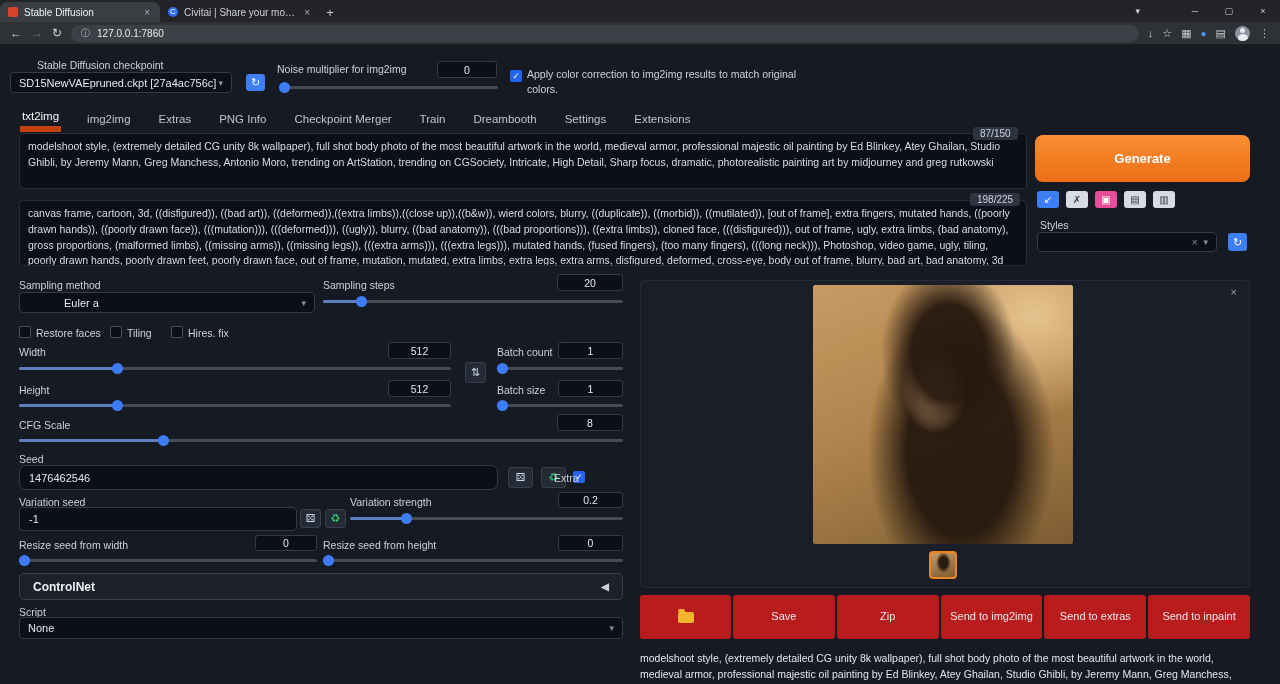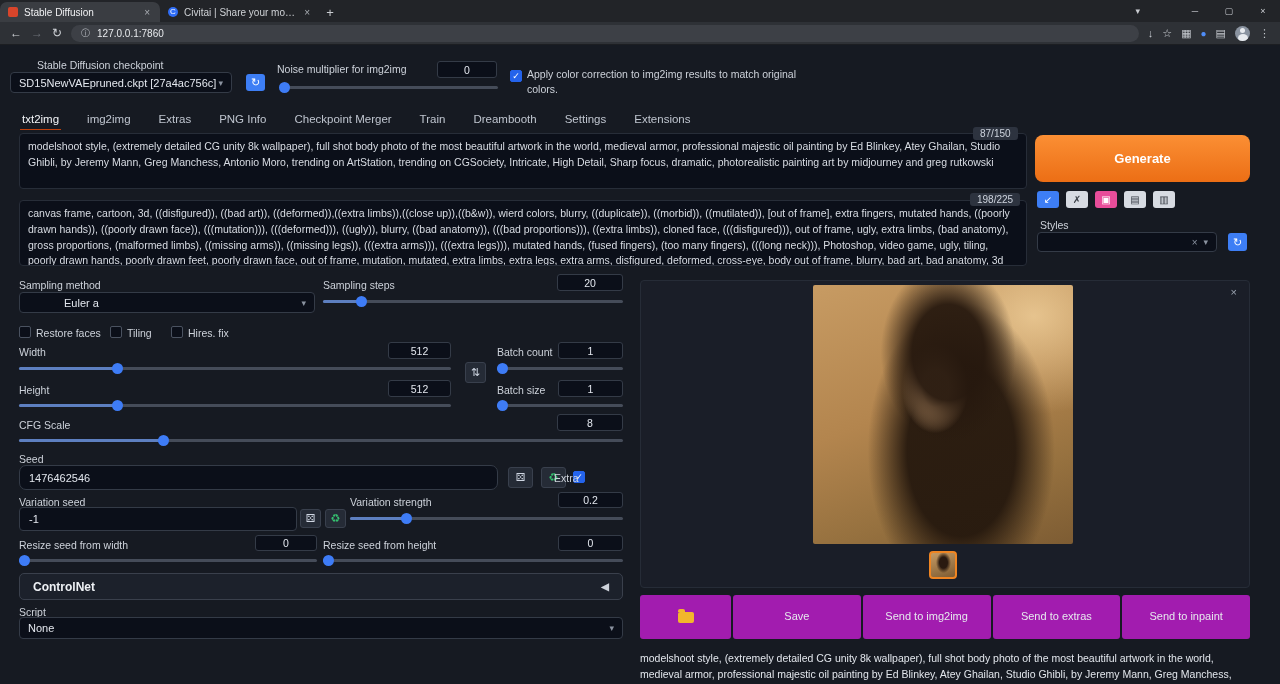--- a/index.html
+++ b/index.html
@@ -63,21 +63,21 @@
   .cb.checked { background:#2463eb; border-color:#2463eb; }
   .cb.checked .tick { display:block; }
 
   .sqbtn { position:absolute; border-radius:3px; display:flex; align-items:center; justify-content:center; font-size:11px; }
   .b-blue { background:#3d7ef5; color:#fff; }
   .b-dark { background:#252b36; border:1px solid #39404d; color:#cfd6e2; }
 
   
   .maintabs { position:absolute; left:20px; top:62px; height:24px; display:flex; gap:24px; align-items:center; }
   .mtab { font-size:11.5px; color:#bfc5cf; padding:4px 2px; }
-  .mtab.active { color:#f2f4f7; border-bottom:1px solid #c2410c; }
+  .mtab.active { color:#f2f4f7; border-bottom:6px solid #c2410c; }
 
   .promptbox { position:absolute; background:#0b0f19; border:1px solid #272d38; border-radius:4px;
     color:#d8dce3; font-size:10.5px; line-height:1.5; padding:5px 8px; overflow:hidden; }
   .counter { position:absolute; background:#2d333f; color:#cdd3dd; font-size:10px;
     border-radius:3px; padding:1px 7px; z-index:5; }
 
   .generate { position:absolute; left:1035px; top:90px; width:215px; height:47px; border-radius:8px;
     background:linear-gradient(180deg,#fb8f34,#ec6e15); color:#fff; font-size:13px; font-weight:700;
     display:flex; align-items:center; justify-content:center; }
   .minirow { position:absolute; left:1037px; top:146px; display:flex; gap:7px; }
@@ -101,21 +101,21 @@
       radial-gradient(120px 190px at 57% 64%, rgba(33,21,12,0.92) 45%, transparent 78%),
       radial-gradient(180px 140px at 85% 12%, rgba(238,205,152,0.85), transparent 70%),
       linear-gradient(160deg,#c79b63 0%,#b3854e 45%,#96713f 75%,#7d5c33 100%); }
   .imgclose { position:absolute; right:12px; top:5px; color:#9aa3b0; font-size:11px; }
   .thumb { position:absolute; left:288px; top:270px; width:28px; height:28px; border:2px solid #ef8522;
     border-radius:4px;
     background:
       radial-gradient(10px 14px at 52% 40%, #2a1a10 40%, transparent 75%),
       linear-gradient(160deg,#c79b63,#7d5c33); }
   .outbtns { position:absolute; left:640px; top:550px; width:610px; height:44px; display:flex; gap:2px; }
-  .obtn { background:#a21caf; color:#e6e9ee; font-size:11px; display:flex; align-items:center;
+  .obtn { background:#b91c1c; color:#e6e9ee; font-size:11px; display:flex; align-items:center;
     justify-content:center; text-align:center; border-radius:3px; padding:0 6px; line-height:1.4; }
   .obtn.first { width:91px; flex:0 0 auto; }
   .obtn.grow { flex:1; }
   .folder-icon { width:16px; height:11px; background:#f2b62c; border-radius:2px; position:relative; }
   .folder-icon::before { content:""; position:absolute; top:-3px; left:0; width:7px; height:3px;
     background:#f2b62c; border-radius:2px 2px 0 0; }
   .caption { position:absolute; left:640px; top:605px; width:604px; height:32px; overflow:hidden;
     color:#e2e6ec; font-size:10.5px; line-height:1.55; }
 </style>
 </head>
@@ -355,20 +355,21 @@
     <div class="genimg"></div>
     <span class="imgclose">×</span>
     <div class="thumb"></div>
   </div>
 
   <div class="outbtns">
     <div class="obtn first">
       <span class="folder-icon"></span>
     </div>
     <div class="obtn grow">Save</div>
+    <div class="obtn grow">Zip</div>
     <div class="obtn grow">Send to img2img</div>
     <div class="obtn grow">Send to extras</div>
     <div class="obtn grow">Send to inpaint</div>
   </div>
 
   <div class="caption">modelshoot style, (extremely detailed CG unity 8k wallpaper), full shot body photo of the most beautiful artwork in the world, medieval armor, professional majestic oil painting by Ed Blinkey, Atey Ghailan, Studio Ghibli, by Jeremy Mann, Greg Manchess, Antonio Moro, trending on ArtStation, trending on</div>
 
 </div>
 
 </body></html>

